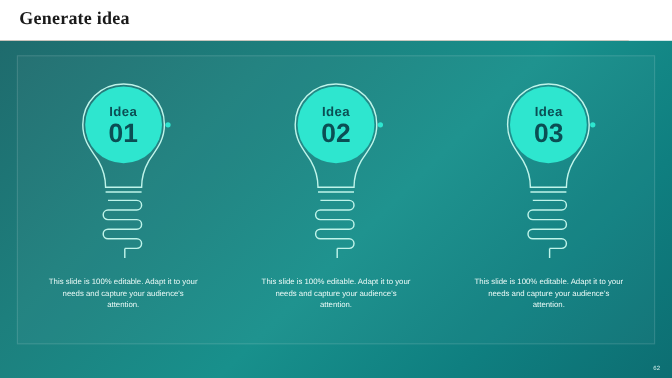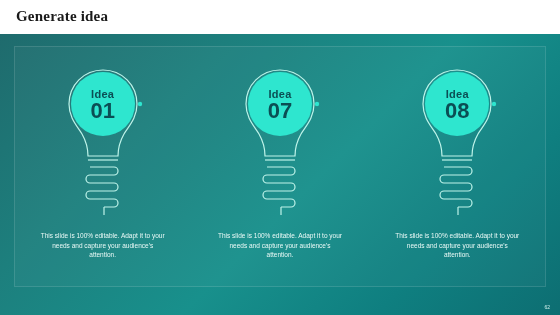--- a/index.html
+++ b/index.html
@@ -173,38 +173,38 @@
         <div class="bulb">
           <svg width="86" height="150" viewBox="0 0 86 150" fill="none">
             <path d="M43 2 C24 2 9 17 9 36 C9 50 17 58 22 66 C26 73 28 80 28 88 L58 88 C58 80 60 73 64 66 C69 58 77 50 77 36 C77 17 62 2 43 2 Z" stroke="#bff4ea" stroke-width="1.2" fill="none"></path>
             <path d="M28 92 H58" stroke="#bff4ea" stroke-width="1.2" fill="none"></path>
             <path d="M30 99 h24 a4 4 0 0 1 0 8 h-24 a4 4 0 0 0 0 8 h24 a4 4 0 0 1 0 8 h-24 a4 4 0 0 0 0 8 h24 a4 4 0 0 1 0 8 h-10" stroke="#bff4ea" stroke-width="1.2" fill="none"></path>
             <path d="M44 139 v8" stroke="#bff4ea" stroke-width="1.2" fill="none"></path>
             <circle cx="80" cy="36" r="2.2" fill="#2ee6cf"></circle>
           </svg>
           <div class="bulb-circle">
             <div class="idea-word">Idea</div>
-            <div class="idea-num">07</div>
+            <div class="idea-num">02</div>
           </div>
         </div>
         <div class="desc">This slide is 100% editable. Adapt it to your needs and capture your audience's attention.</div>
       </div>
 
       <div class="col">
         <div class="bulb">
           <svg width="86" height="150" viewBox="0 0 86 150" fill="none">
             <path d="M43 2 C24 2 9 17 9 36 C9 50 17 58 22 66 C26 73 28 80 28 88 L58 88 C58 80 60 73 64 66 C69 58 77 50 77 36 C77 17 62 2 43 2 Z" stroke="#bff4ea" stroke-width="1.2" fill="none"></path>
             <path d="M28 92 H58" stroke="#bff4ea" stroke-width="1.2" fill="none"></path>
             <path d="M30 99 h24 a4 4 0 0 1 0 8 h-24 a4 4 0 0 0 0 8 h24 a4 4 0 0 1 0 8 h-24 a4 4 0 0 0 0 8 h24 a4 4 0 0 1 0 8 h-10" stroke="#bff4ea" stroke-width="1.2" fill="none"></path>
             <path d="M44 139 v8" stroke="#bff4ea" stroke-width="1.2" fill="none"></path>
             <circle cx="80" cy="36" r="2.2" fill="#2ee6cf"></circle>
           </svg>
           <div class="bulb-circle">
             <div class="idea-word">Idea</div>
-            <div class="idea-num">08</div>
+            <div class="idea-num">03</div>
           </div>
         </div>
         <div class="desc">This slide is 100% editable. Adapt it to your needs and capture your audience's attention.</div>
       </div>
 
     </div>
 
     <div class="page-num">62</div>
   </div>
 

